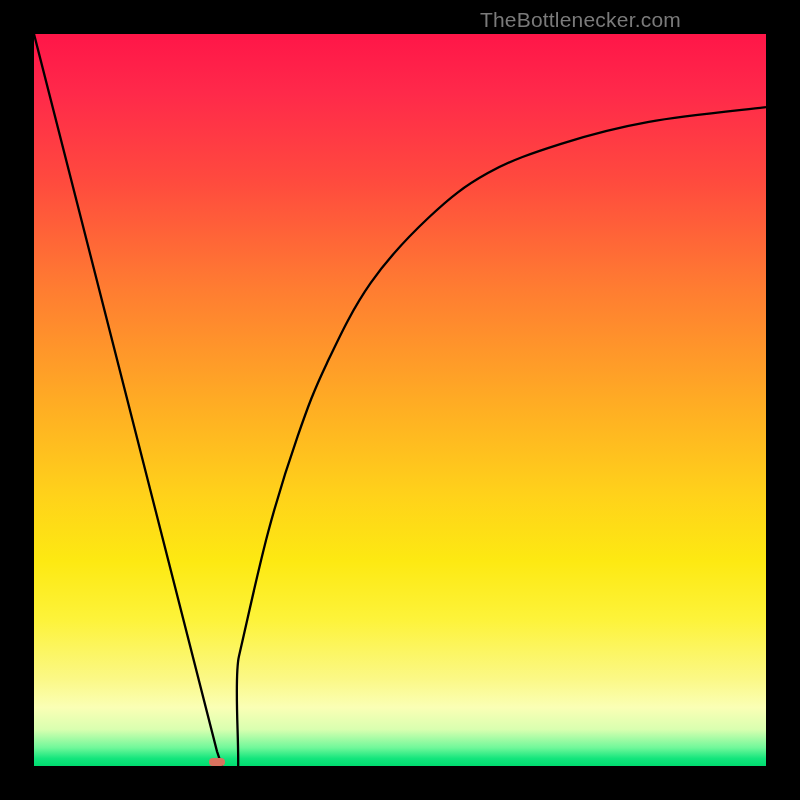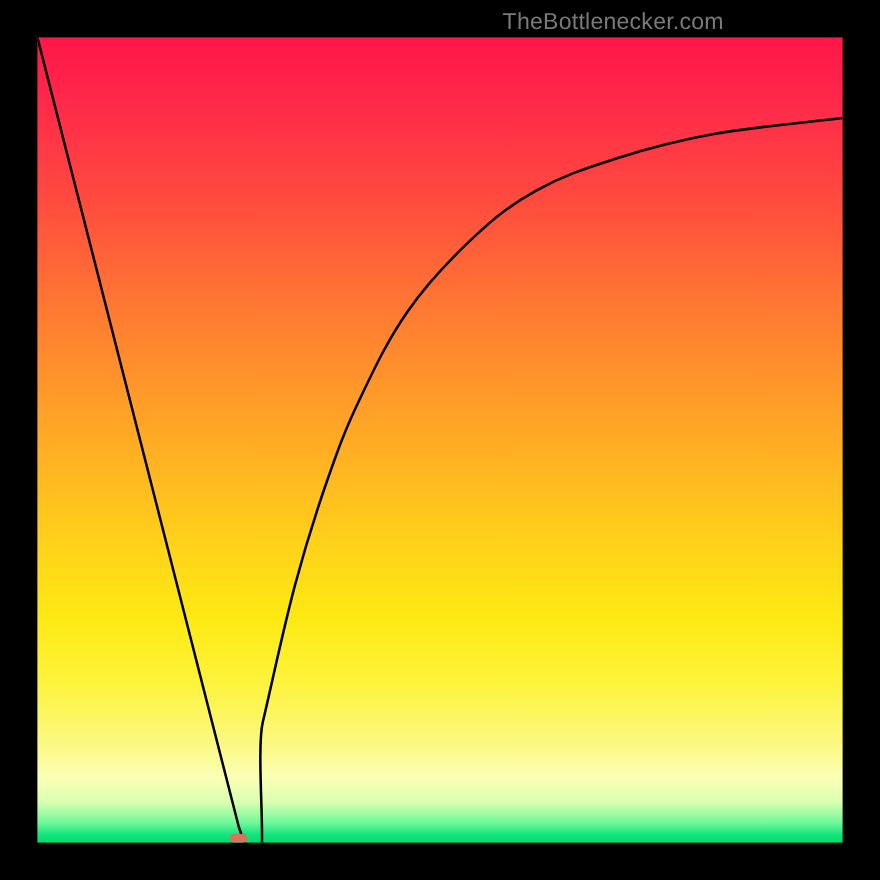--- a/index.html
+++ b/index.html
@@ -9,20 +9,21 @@
     height: 800px;
     background: #000;
     overflow: hidden;
     font-family: Arial, Helvetica, sans-serif;
   }
   .outer {
     position: relative;
     width: 680px;
     height: 800px;
     background: #000;
+    padding-left: 23px;
   }
   .plot {
     position: absolute;
     left: 34px;
     top: 34px;
     width: 732px;
     height: 732px;
     background: linear-gradient(
       to bottom,
       #ff1648 0%,

